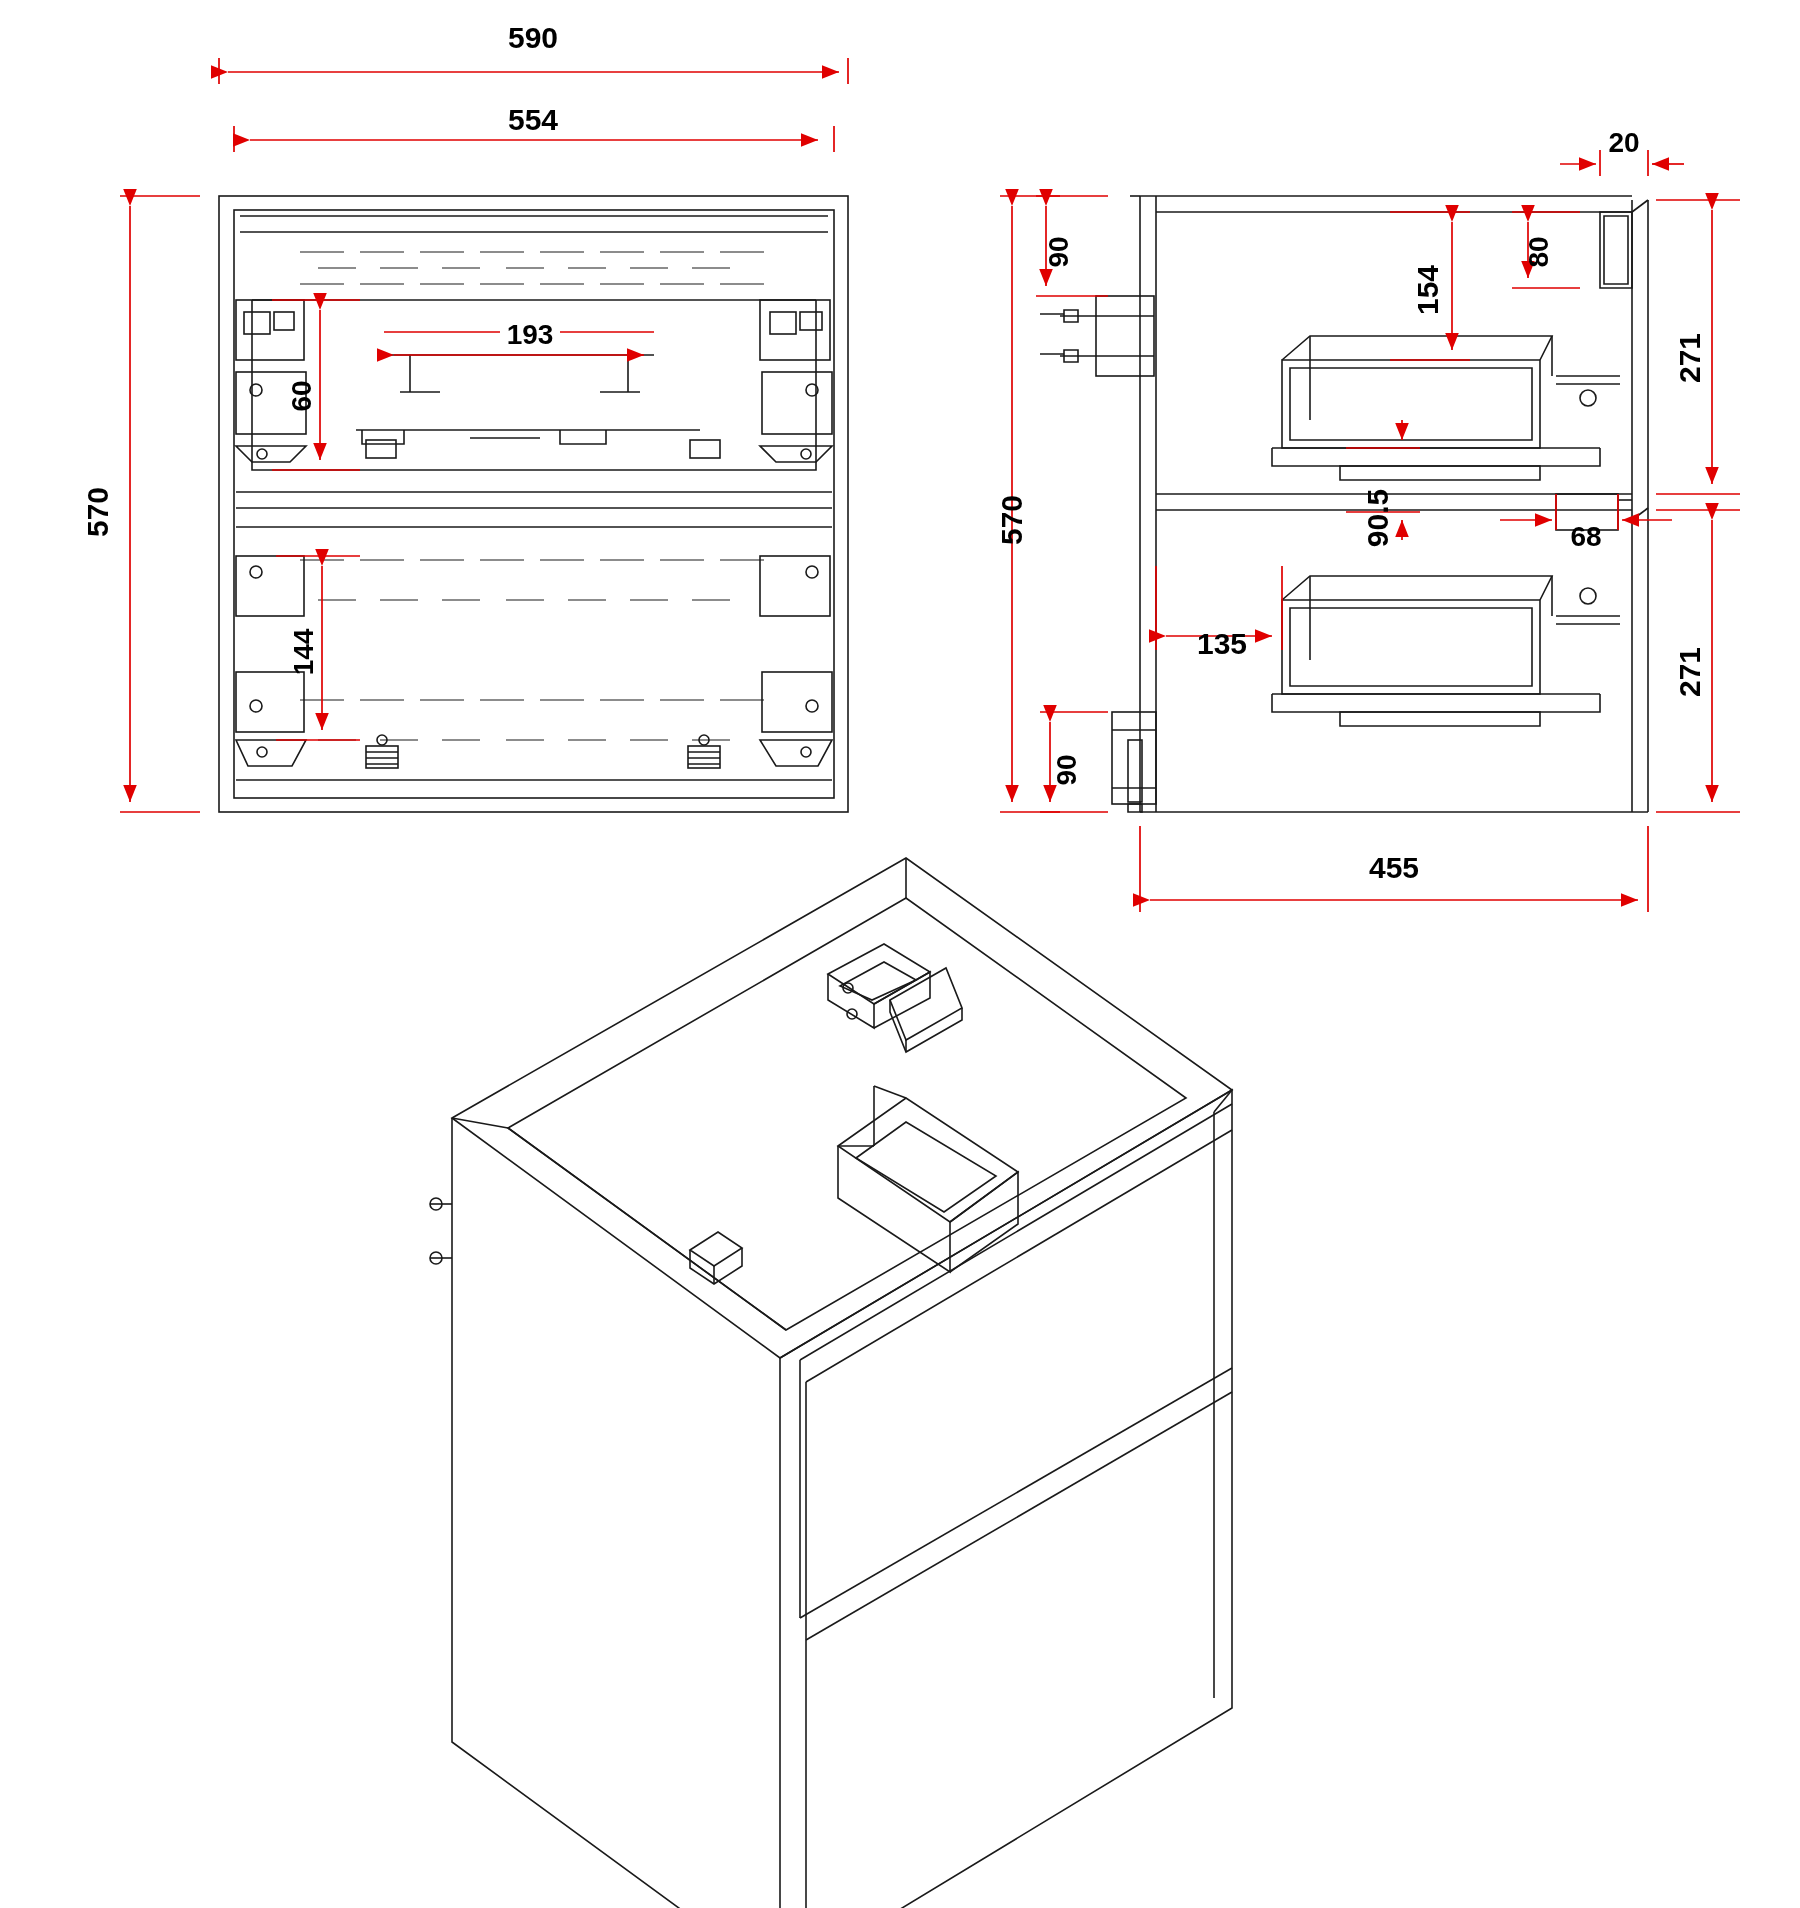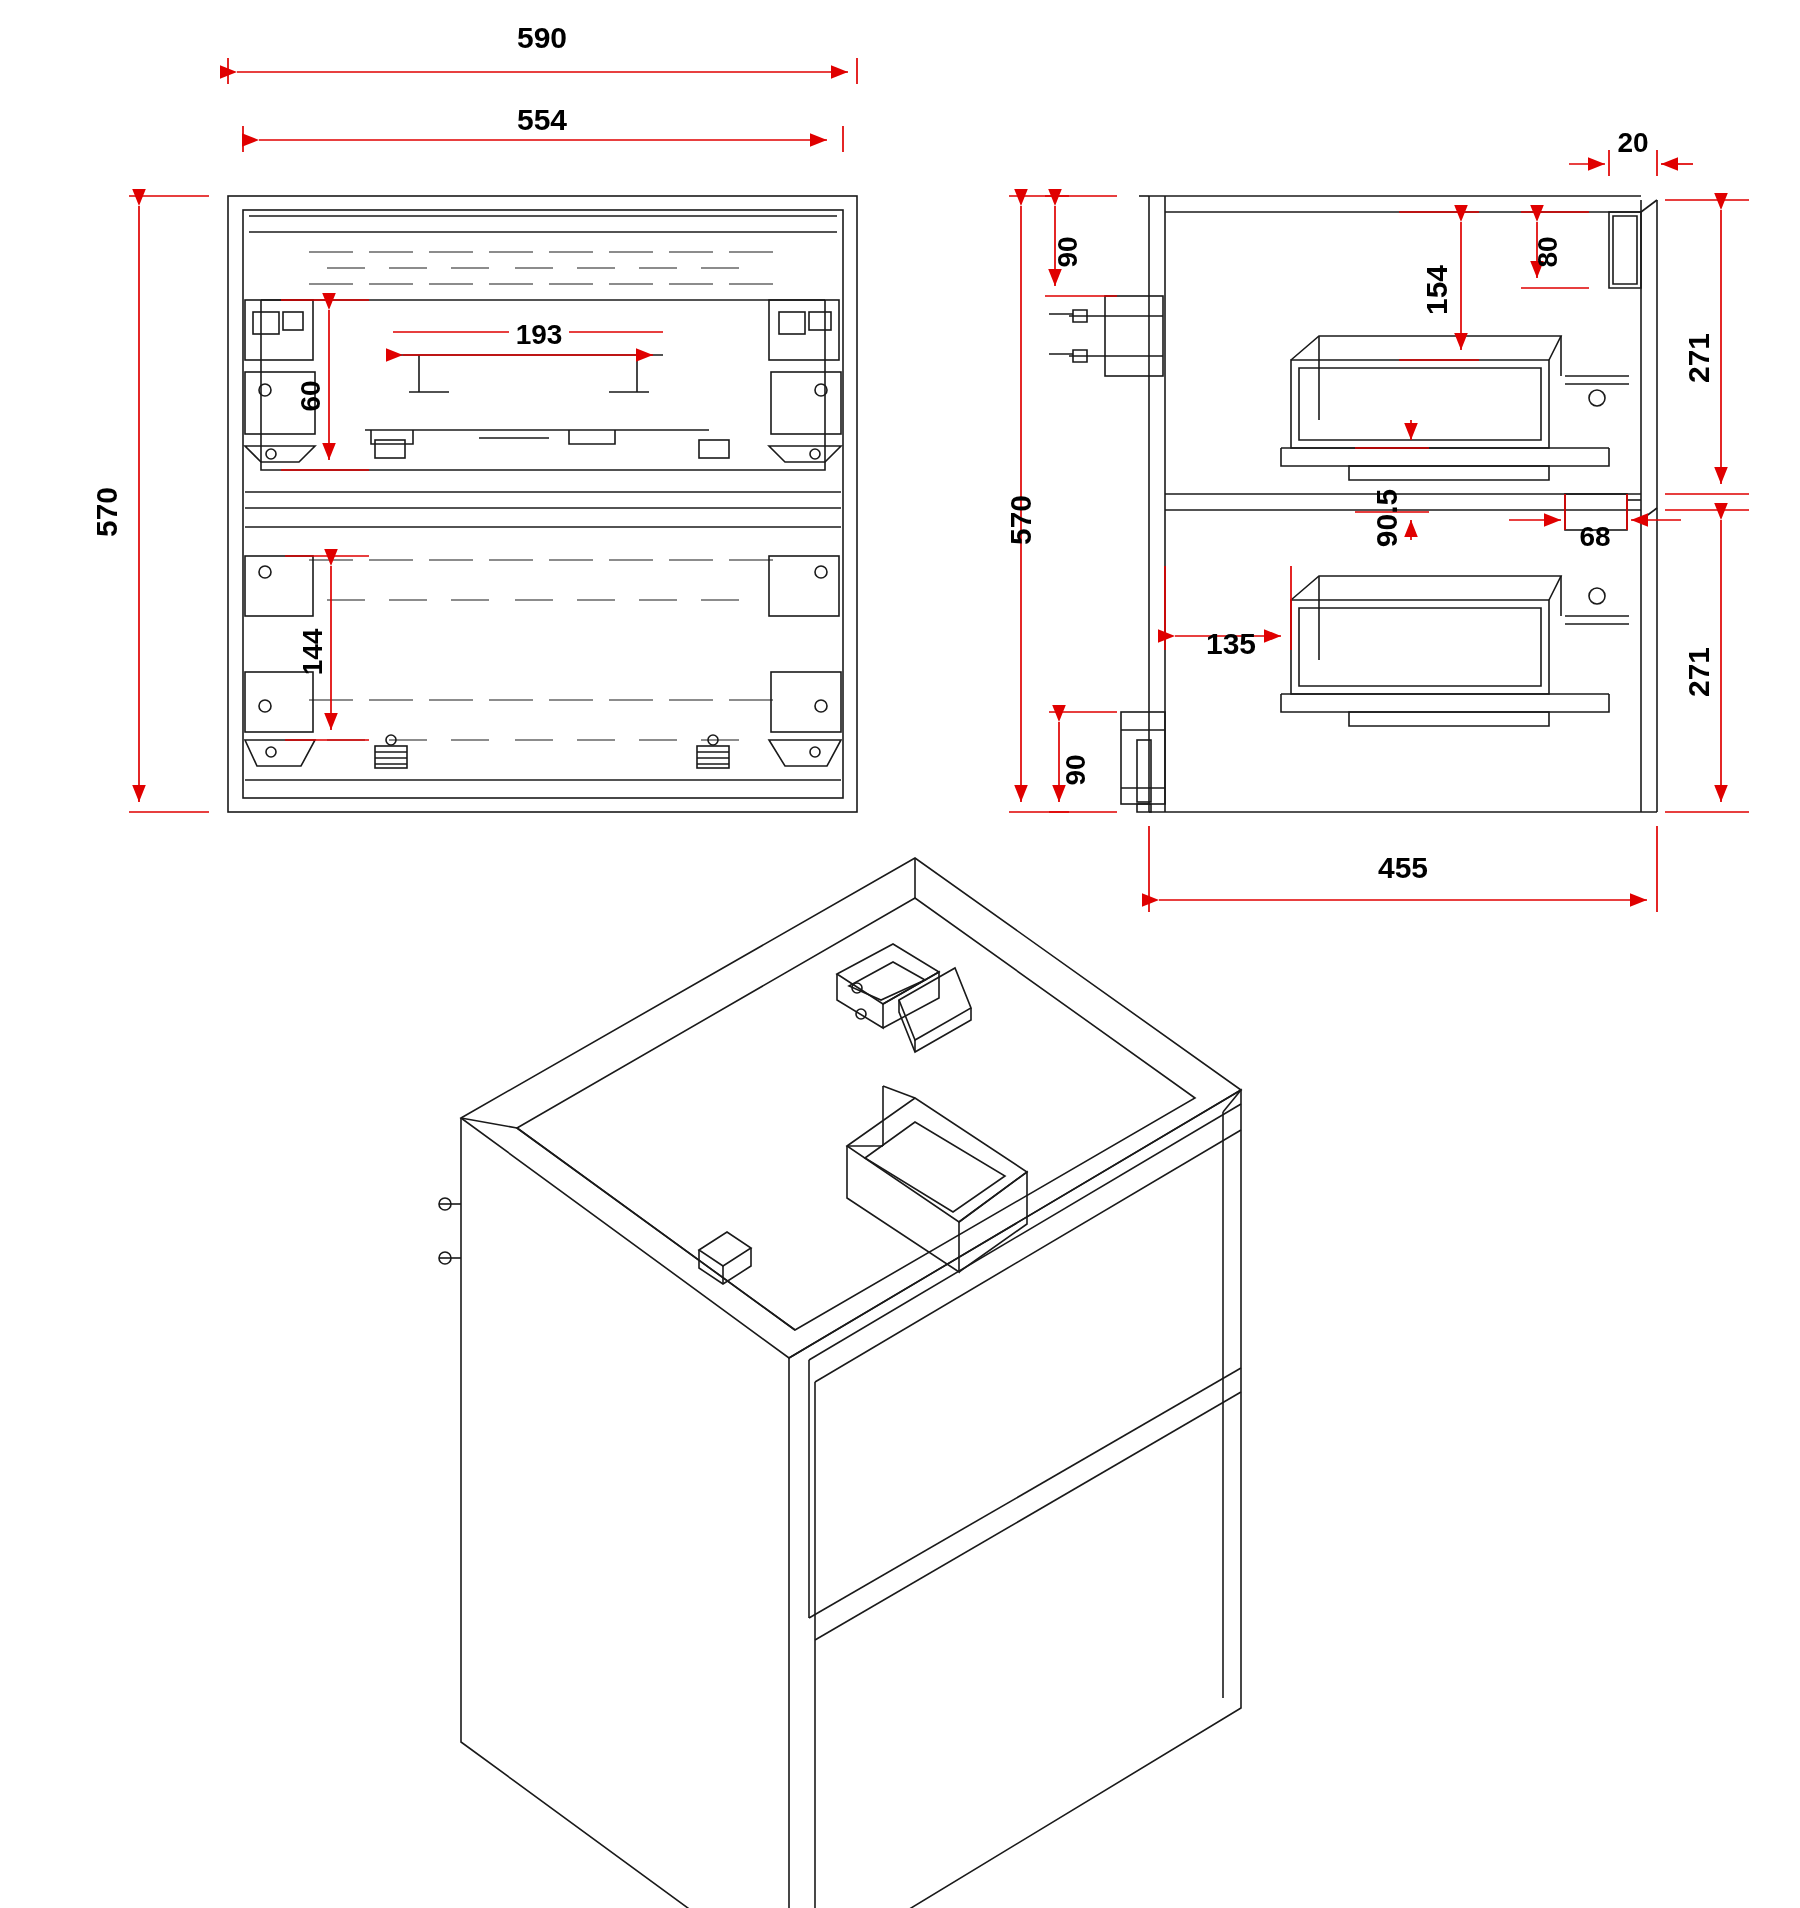--- a/index.html
+++ b/index.html
@@ -1,17 +1,17 @@
 <!DOCTYPE html>
 <html><head>
 <meta charset="utf-8">
 <style>
   html,body{margin:0;padding:0;background:#ffffff;}
   body{width:1800px;height:1908px;font-family:"Liberation Sans",sans-serif;overflow:hidden;}
-  #sheet{position:relative;width:1580px;height:1908px;background:#fff;margin-left:9px;}
+  #sheet{position:relative;width:1580px;height:1908px;background:#fff;}
   svg{display:block;}
   .dimtext{font-family:"Liberation Sans",sans-serif;font-weight:bold;fill:#000;}
 </style>
 </head>
 <body>
 
 <div id="sheet">
 <svg width="1800" height="1908" viewBox="0 0 1800 1908">
   <defs>
     <marker id="ar" markerWidth="12" markerHeight="12" refX="10" refY="4" orient="auto" markerUnits="strokeWidth">

